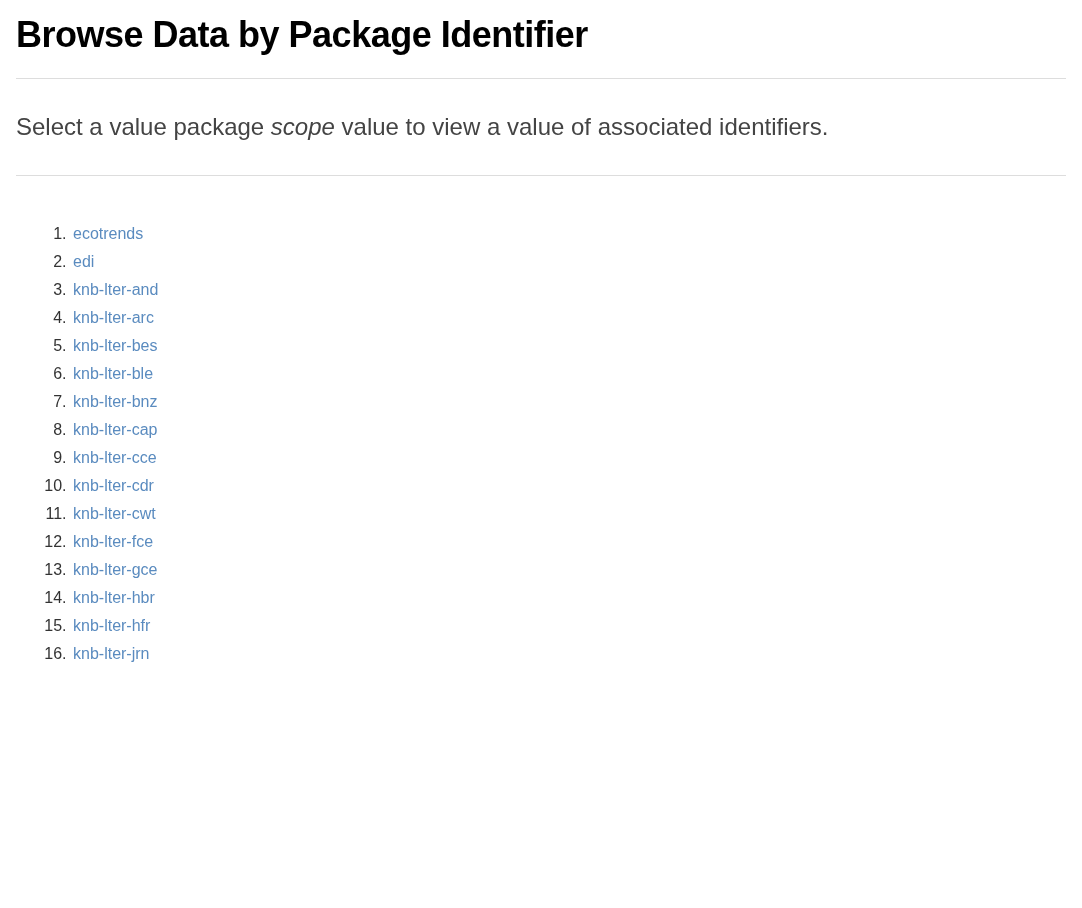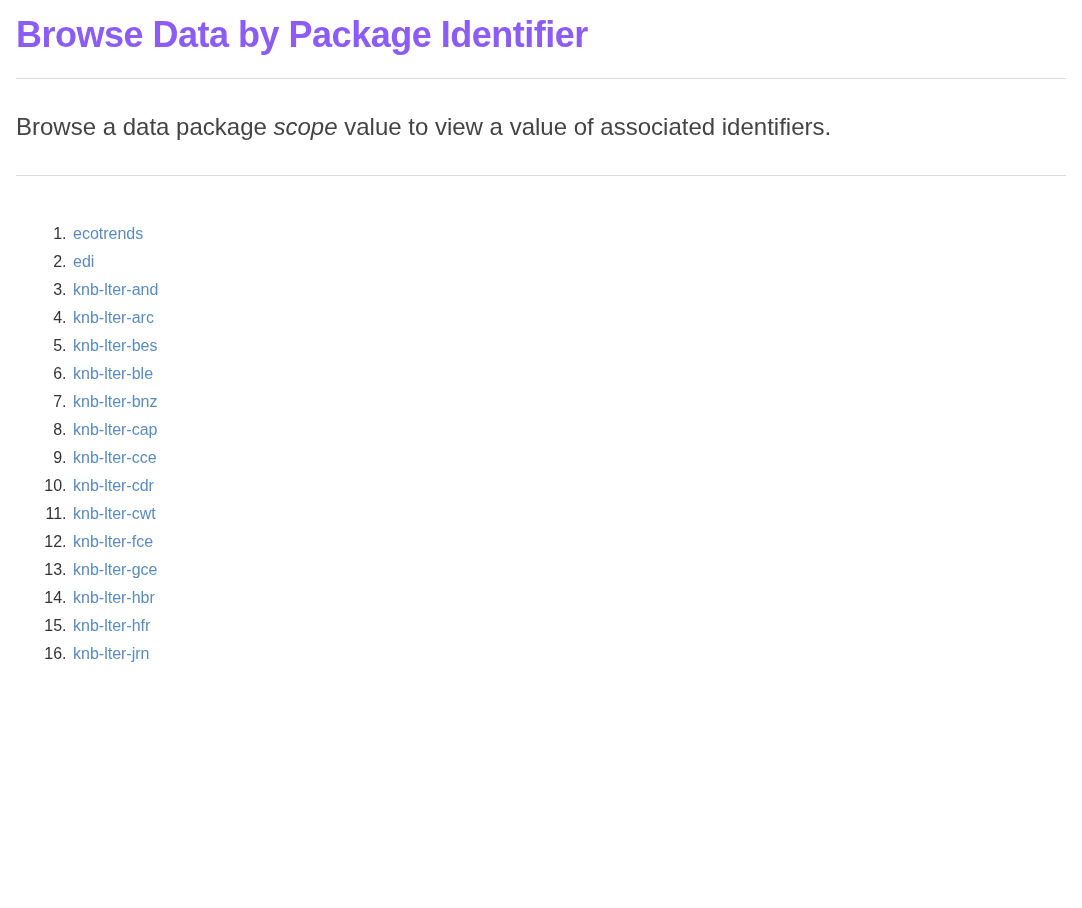--- a/index.html
+++ b/index.html
@@ -10,21 +10,21 @@
     body {
       font-family: "Helvetica Neue", Helvetica, Arial, sans-serif;
       background: #ffffff;
       padding: 14px 16px;
       color: #333333;
       width: 1082px;
     }
     h1 {
       font-size: 36px;
       font-weight: bold;
-      color: #8b5cf6;
+      color: #000000;
       margin-bottom: 22px;
       letter-spacing: -0.5px;
     }
     hr {
       border: none;
       border-top: 1px solid #dddddd;
       margin: 0;
     }
     .instruction {
       font-size: 24px;
@@ -55,21 +55,21 @@
     }
   </style>
 </head>
 <body>
 
 <h1>Browse Data by Package Identifier</h1>
 
 <hr>
 
 <p class="instruction">
-  <span>Browse a data package </span><em>scope</em><span> value to view a value of associated identifiers.</span>
+  <span>Select a value package </span><em>scope</em><span> value to view a value of associated identifiers.</span>
 </p>
 
 <hr>
 
 <ol id="scope-list">
     <li><a href="#">ecotrends</a></li>
     <li><a href="#">edi</a></li>
     <li><a href="#">knb-lter-and</a></li>
     <li><a href="#">knb-lter-arc</a></li>
     <li><a href="#">knb-lter-bes</a></li>

